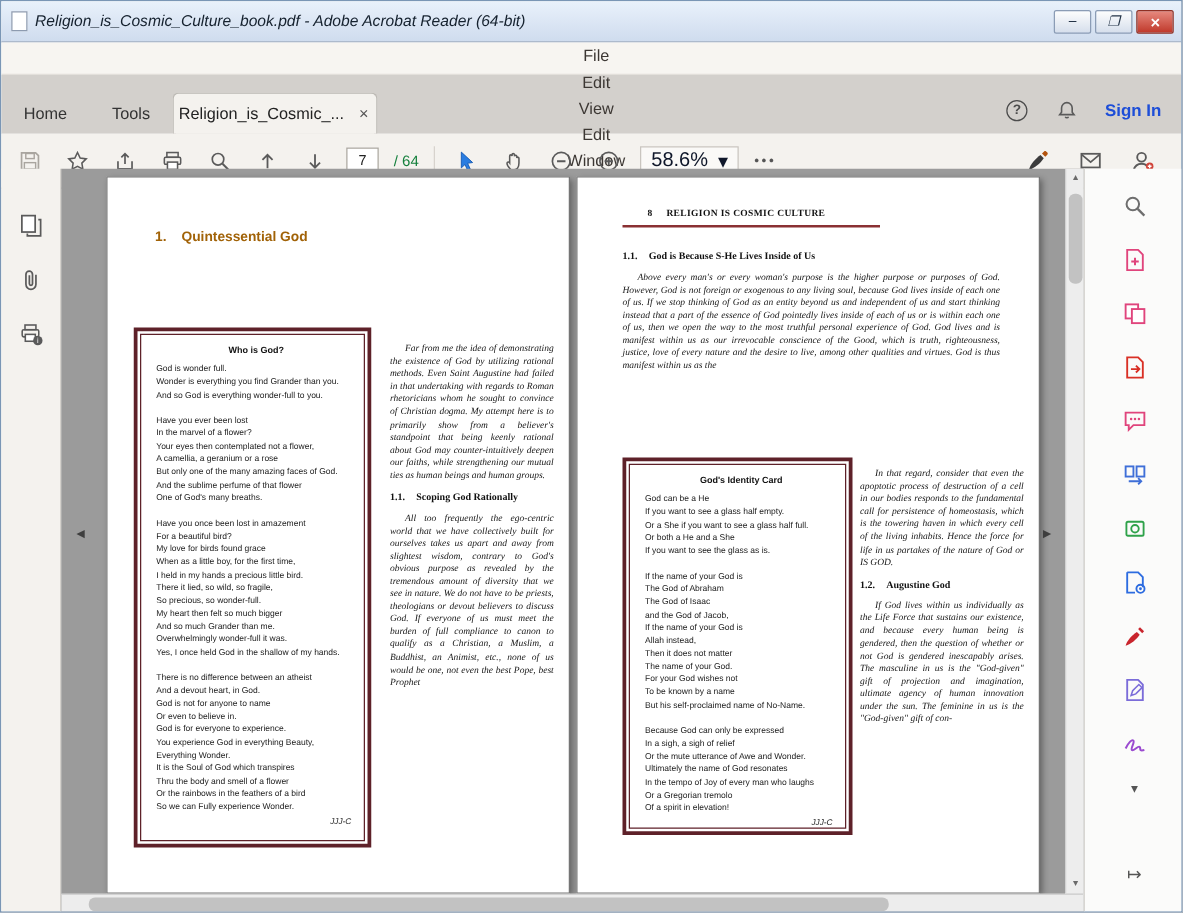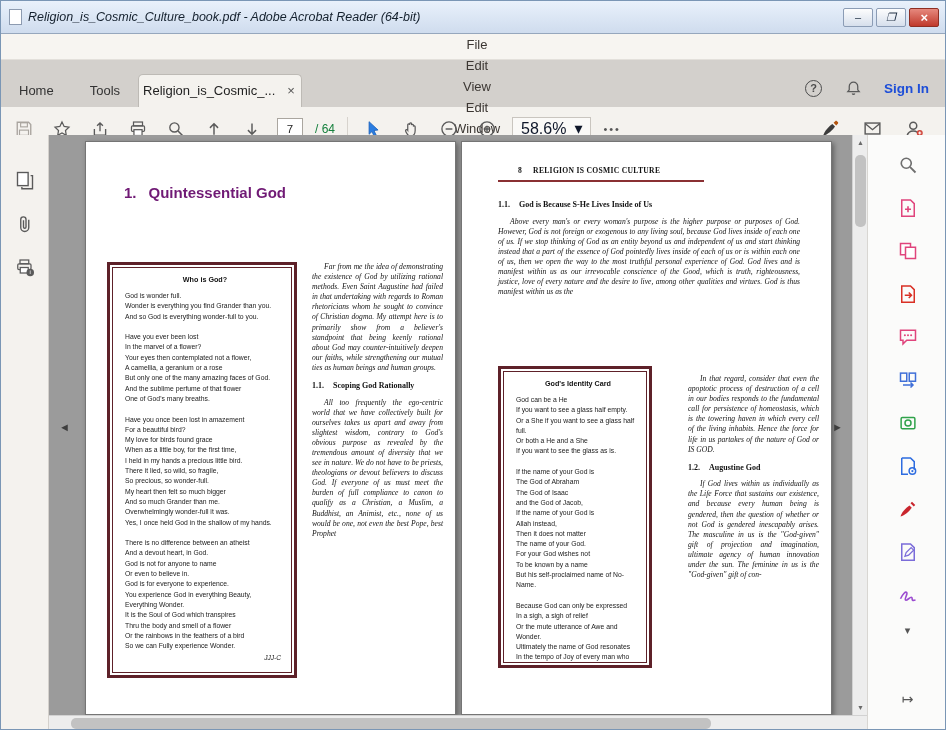--- a/index.html
+++ b/index.html
@@ -52,34 +52,34 @@
   
   .main { position:absolute; top:134px; left:0; width:946px; height:596px; display:flex; }
   .left-rail { width:48px; background:#f4f2ee; border-right:1px solid #d4d1cc;
     display:flex; flex-direction:column; align-items:center; gap:18px; padding-top:32px; }
   .rail-btn { width:26px; height:26px; display:flex; align-items:center; justify-content:center; }
 
   .doc-area { position:relative; width:818px; background:#9b9b9b; overflow:hidden; }
   .page { position:absolute; top:6px; width:371px; height:574px; background:#fff;
     border:1px solid #757575; box-shadow:2px 2px 5px rgba(0,0,0,.38); overflow:hidden; }
   .page.pleft { left:36px; } .page.pright { left:412px; }
-  .lp-heading { position:absolute; left:38px; top:42px; font-size:15px; font-weight:bold; color:#701a75; }
+  .lp-heading { position:absolute; left:38px; top:42px; font-size:11px; font-weight:bold; color:#a16207; }
   .lp-heading .num { margin-right:12px; }
   .poem-box { position:absolute; border:3px solid #5e2129; padding:2px; background:#fff; }
   .poem-inner { border:1px solid #5e2129; height:100%; padding:7px 6px 4px 12px; overflow:hidden; }
   .poem-title { text-align:center; font-weight:bold; font-size:7.2px; margin-bottom:7px; color:#111; }
   .poem-lines { font-size:6.8px; line-height:10.3px; white-space:pre-line; color:#1a1a1a; }
   .poem-sig { text-align:right; font-style:italic; font-size:6.6px; margin-top:3px; padding-right:4px; color:#1a1a1a; }
   .box-left { left:21px; top:120px; width:190px; height:416px; }
-  .box-card { left:36px; top:224px; width:154px; height:302px; }
+  .box-card { left:36px; top:224px; width:184px; height:302px; }
 
   .coltext { font-family:"Liberation Serif",serif; font-size:7.6px; line-height:10.1px;
     text-align:justify; color:#141414; }
   .coltext p.ind { text-indent:12px;font-style:italic; }
-  .lp-col2 { position:absolute; left:226px; top:120px; width:131px; }
+  .lp-col2 { position:absolute; left:226px; top:132px; width:131px; }
   .sec-head { display:flex; font-weight:bold; font-size:8px;
     margin:8px 0 6px; line-height:10.5px; color:#111; }
   .sec-head .snum { flex:0 0 auto; margin-right:9px; }
 
   .rp-header { position:absolute; left:36px; top:24px; font-family:"Liberation Serif",serif;
     font-size:7.6px; font-weight:bold; color:#111; letter-spacing:.3px;margin-left:20px; }
   .rp-header .hnum { margin-right:11px; }
   .rp-rule { position:absolute; left:36px; top:38px; width:206px; height:2px; background:#8a3033; }
   .rp-flow { position:absolute; left:36px; top:50px; width:302px; }
   .rp-col2 { position:absolute; left:226px; top:224px; width:131px; }

